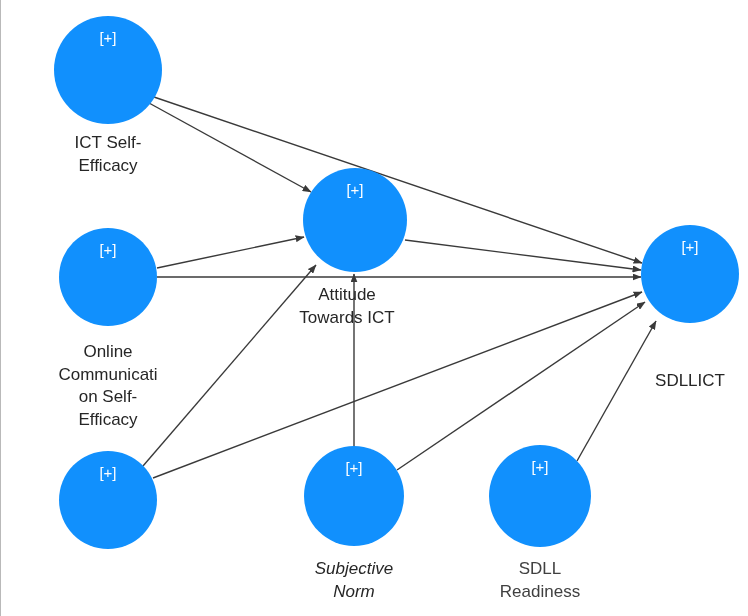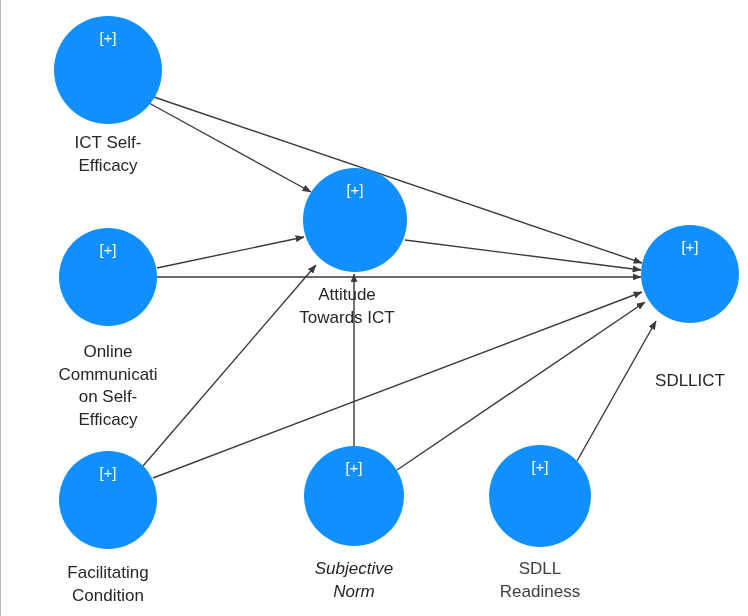--- a/index.html
+++ b/index.html
@@ -93,22 +93,20 @@
     <span class="node-sign">[+]</span>
   </div>
   <div class="node-label" style="left: 107px; top: 341px; color: rgb(38, 38, 38);">Online
 Communicati
 on Self-
 Efficacy</div>
 
   <div class="node" style="left: 107px; top: 500px; width: 98px; height: 98px; background: rgb(17, 144, 253);">
     <span class="node-sign">[+]</span>
   </div>
-  <div class="node-label" style="left: 107px; top: 562px; color: rgb(38, 38, 38);">Facilitating
-Condition</div>
 
   <div class="node" style="left: 354px; top: 220px; width: 104px; height: 104px; background: rgb(17, 144, 253);">
     <span class="node-sign">[+]</span>
   </div>
   <div class="node-label" style="left: 346px; top: 284px; color: rgb(38, 38, 38);">Attitude
 Towards ICT</div>
 
   <div class="node" style="left: 353px; top: 496px; width: 100px; height: 100px; background: rgb(17, 144, 253);">
     <span class="node-sign">[+]</span>
   </div>

